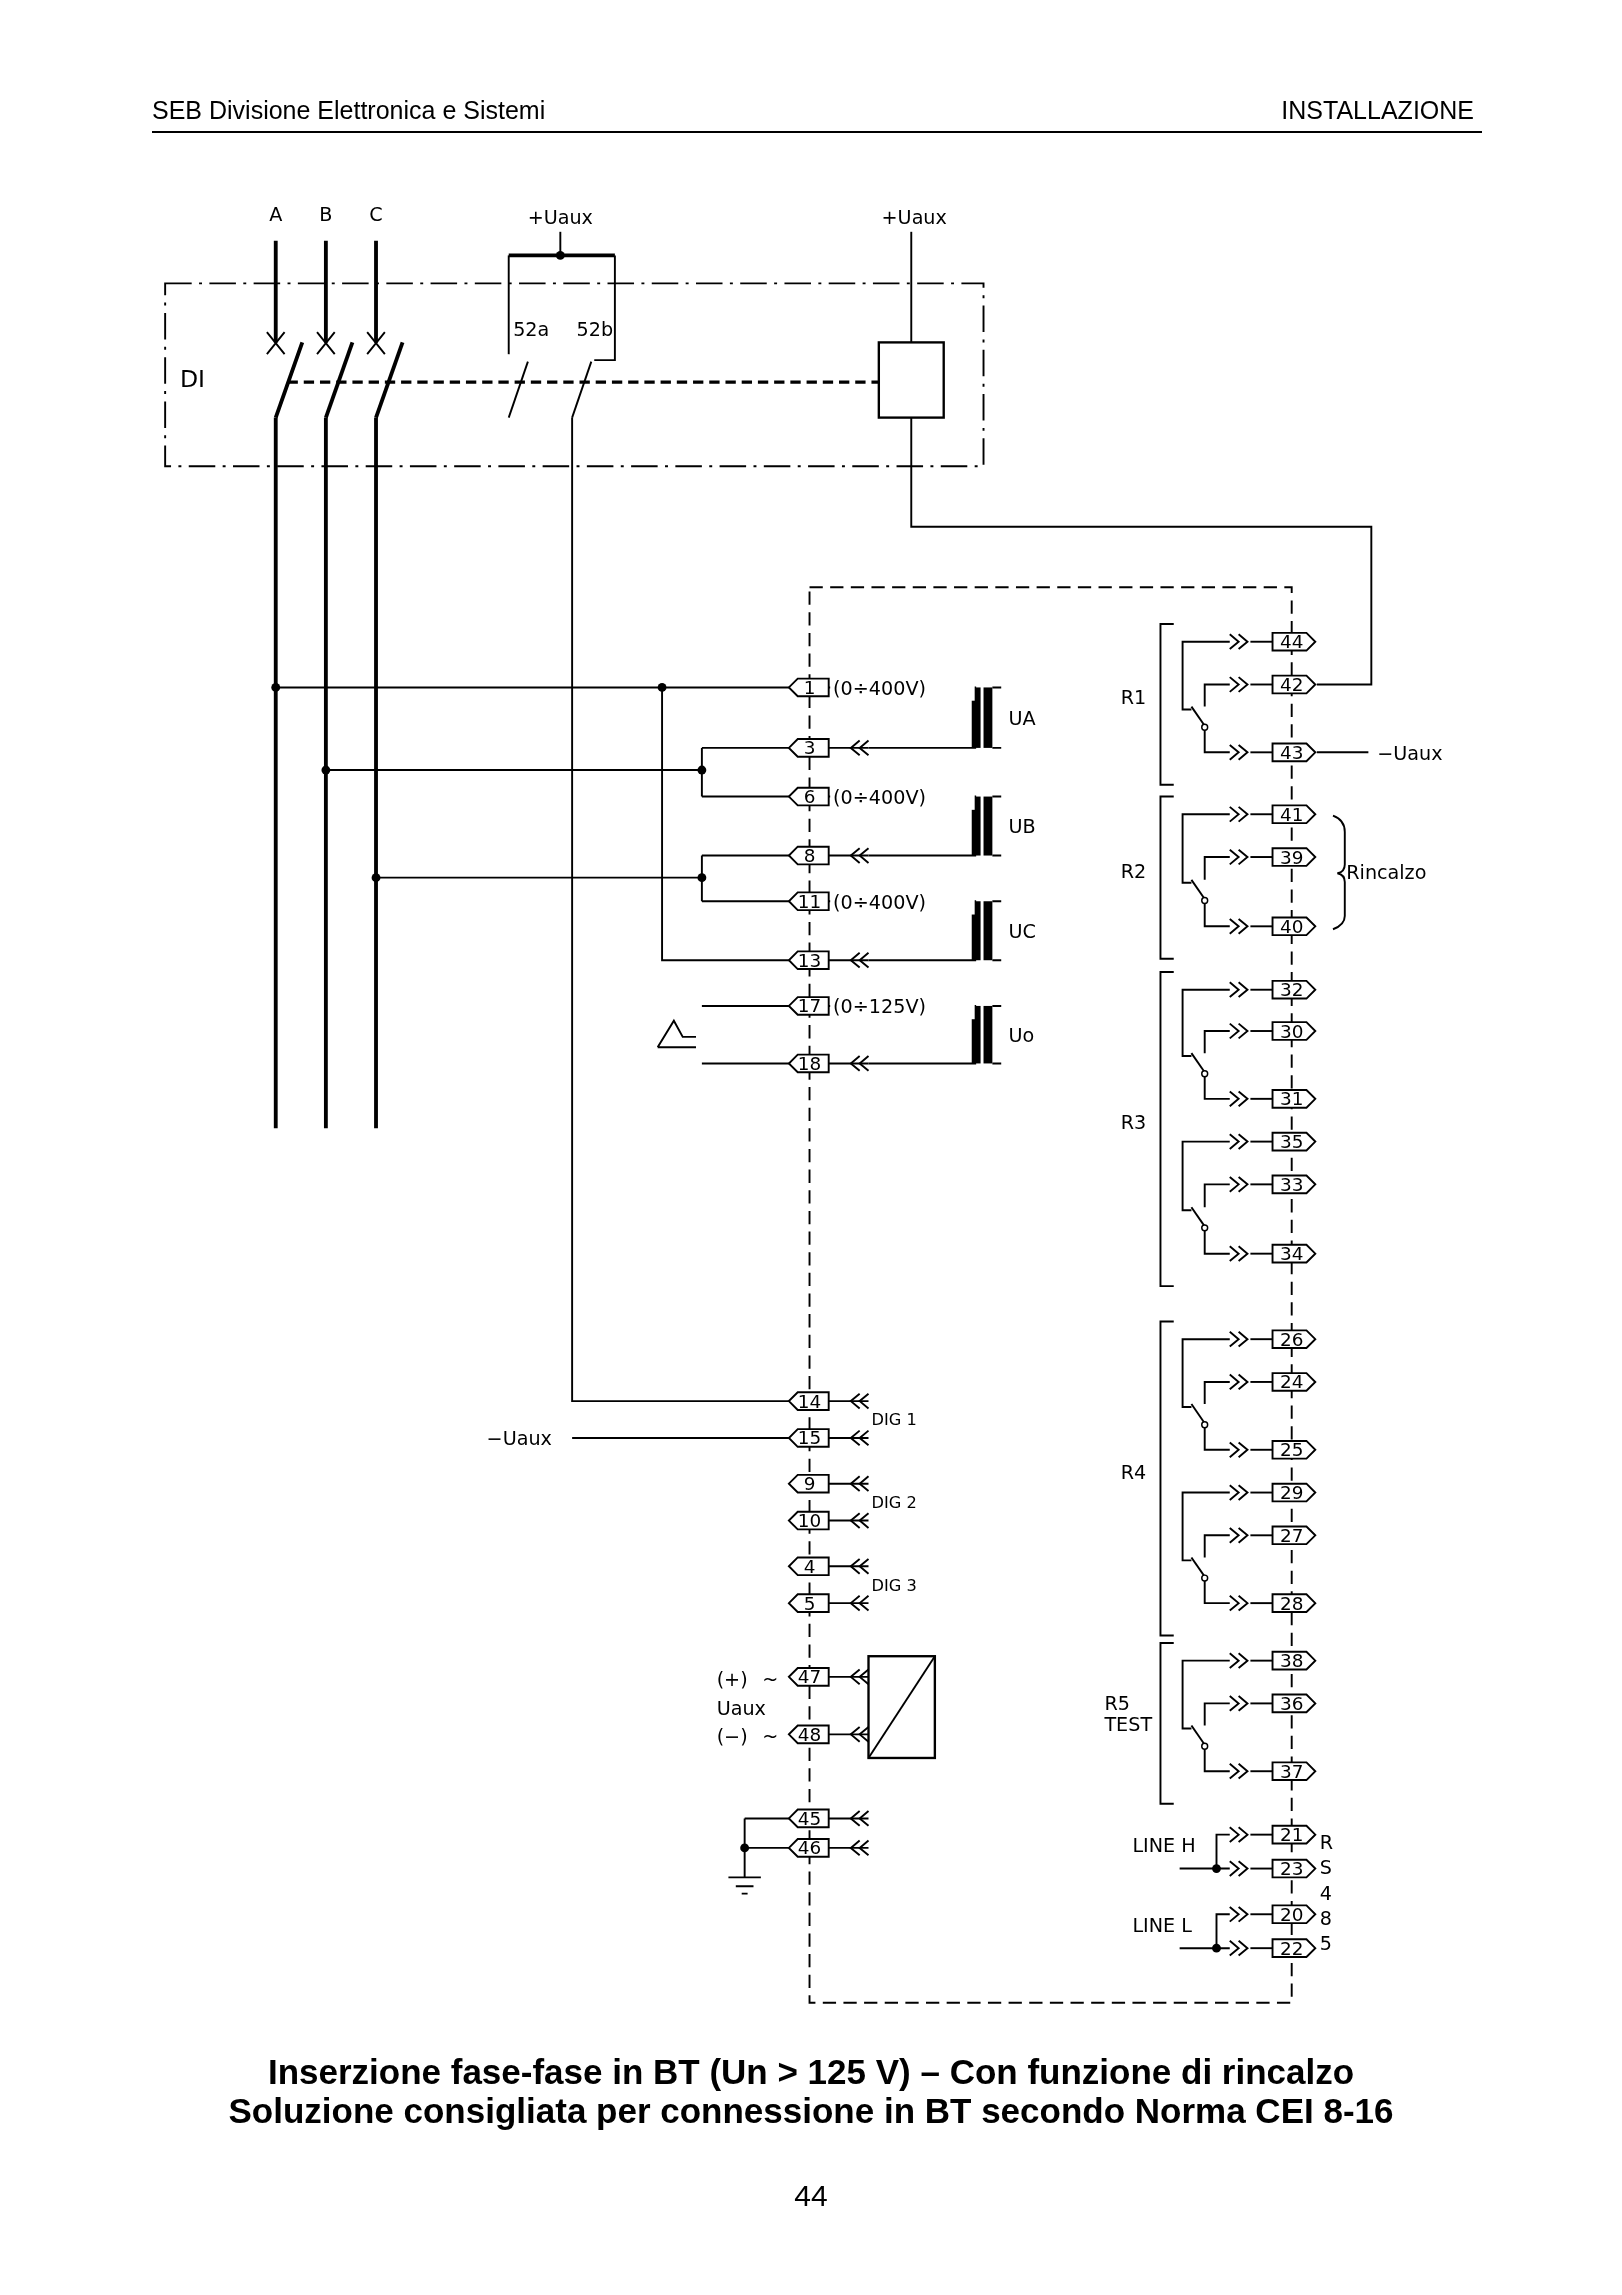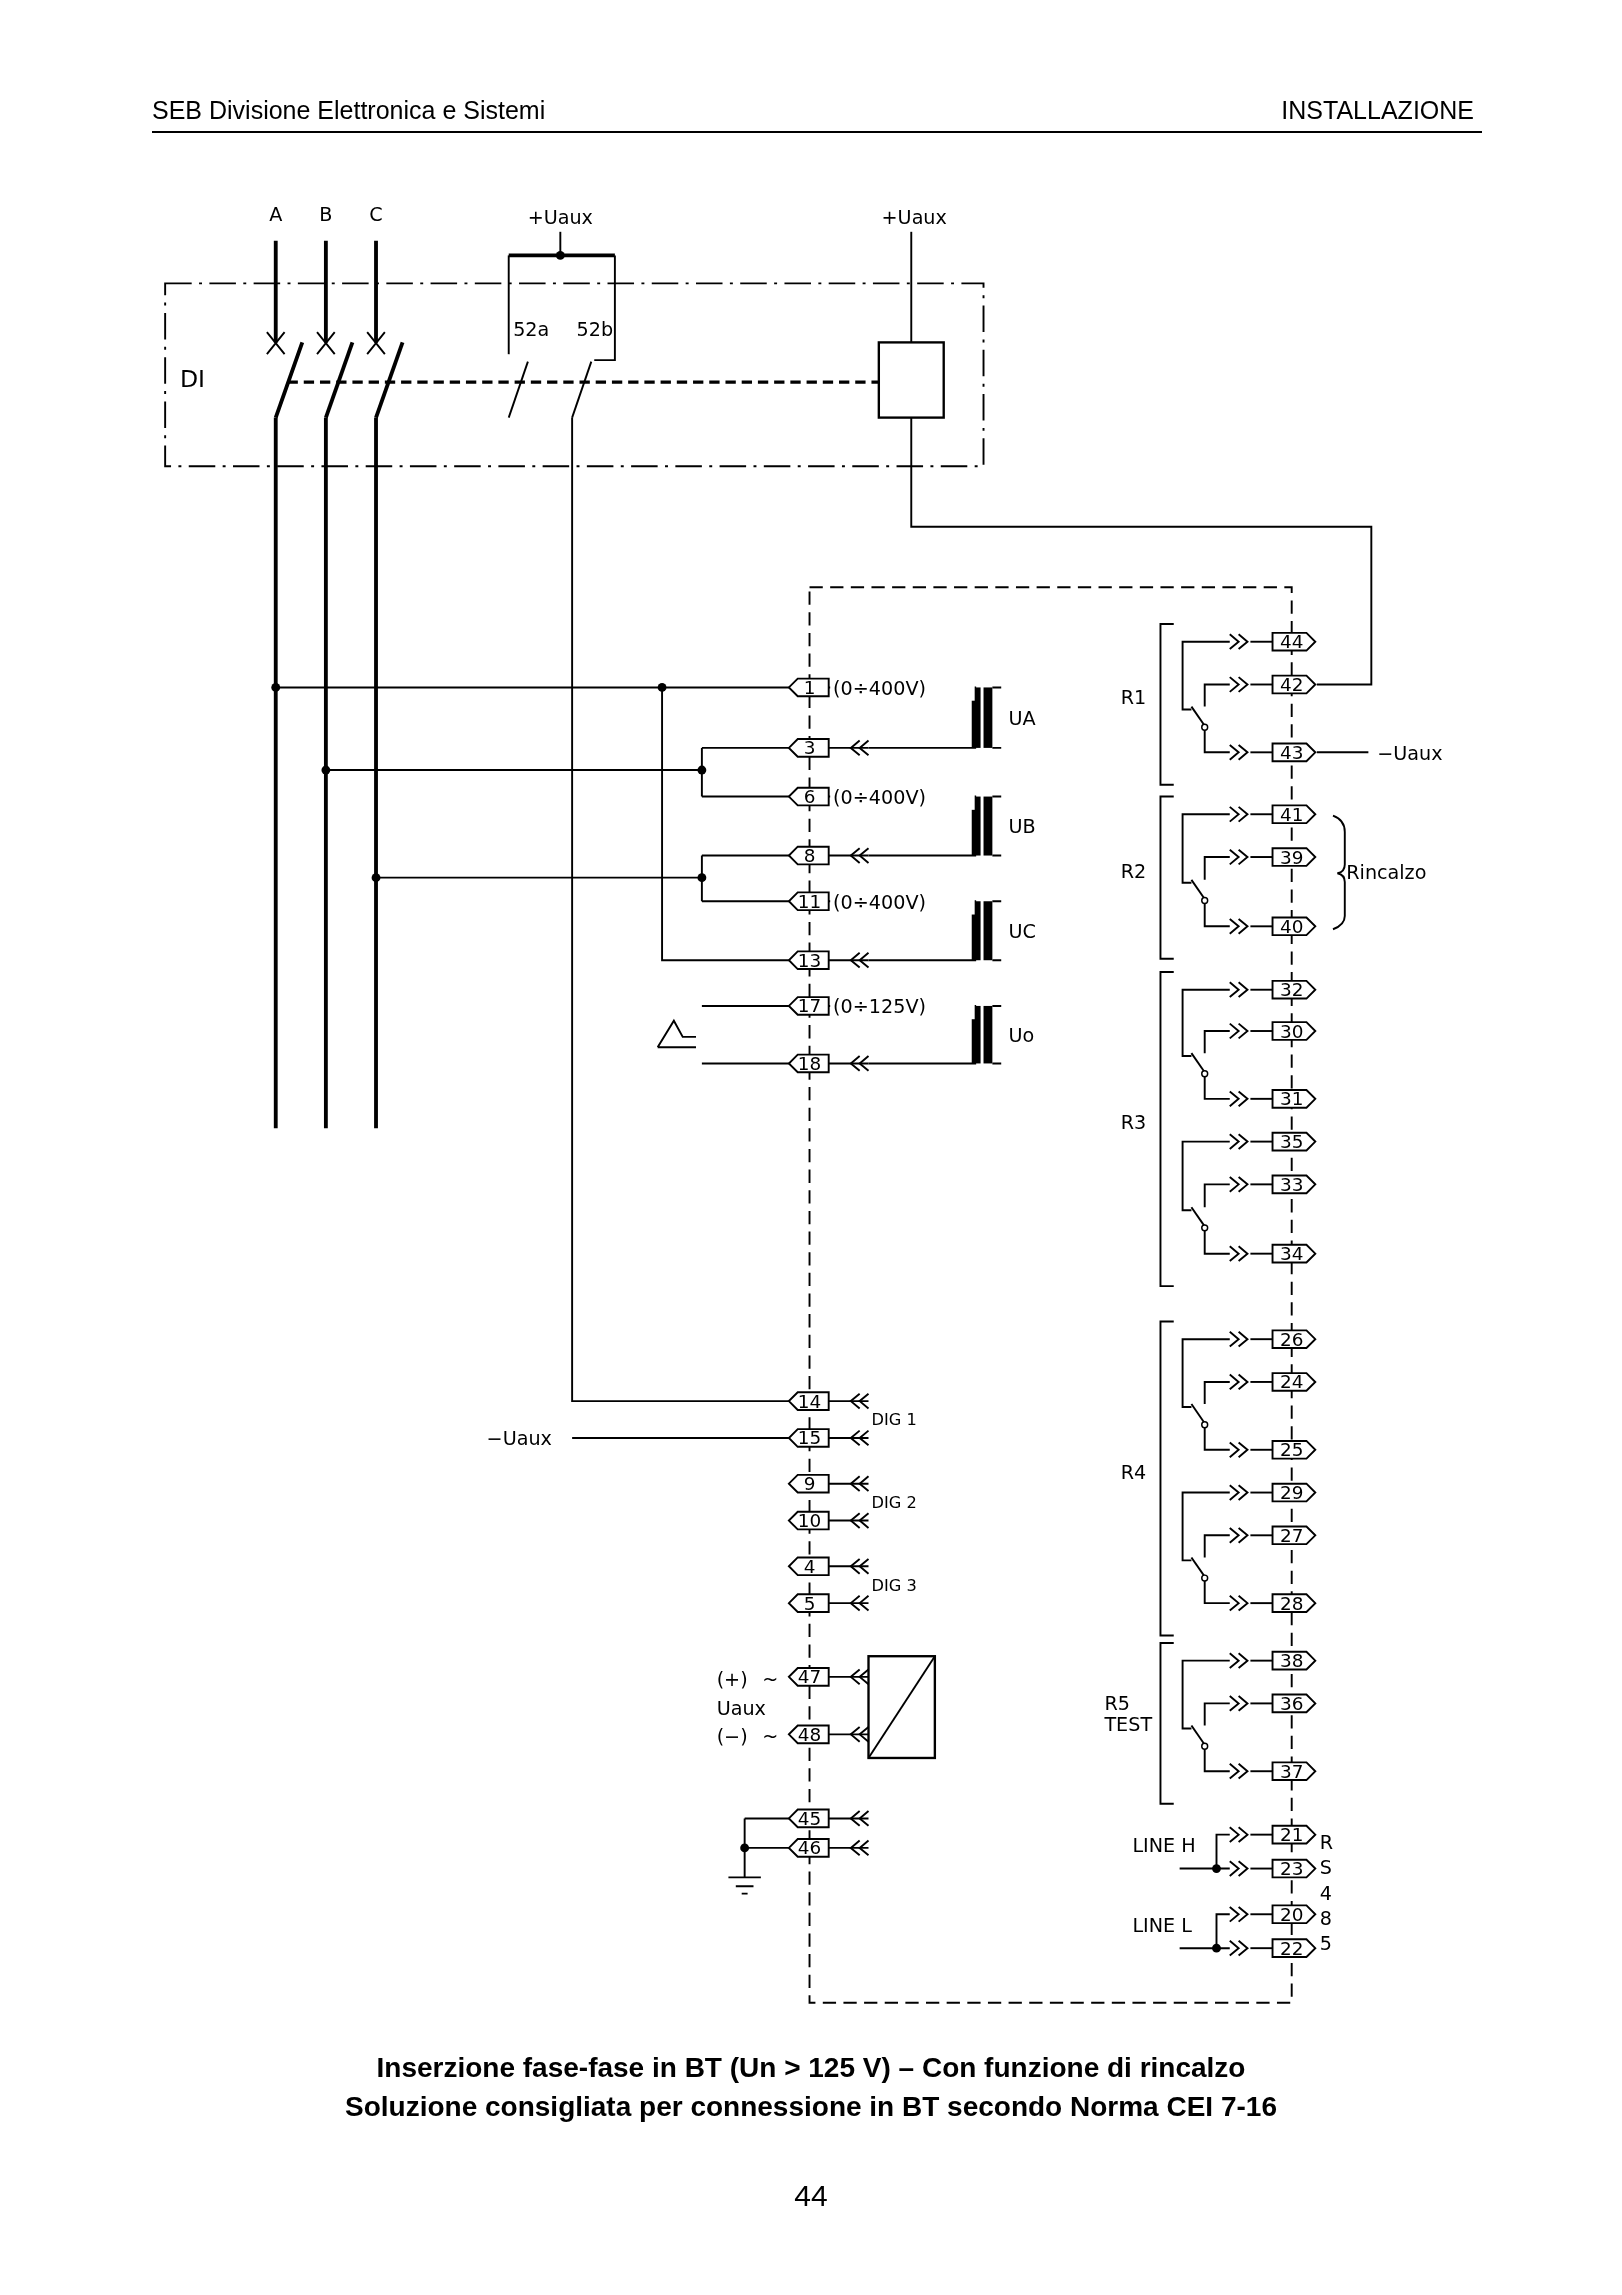--- a/index.html
+++ b/index.html
@@ -2,21 +2,21 @@
 <html style="font-size:13px"><head>
 <meta charset="utf-8">
 <style>
   html, body { margin:0; padding:0; background:#ffffff; }
   body { width:1622px; height:2295px; position:relative; overflow:hidden; font-family:"Liberation Sans", sans-serif; color:#000; }
   #page-svg { position:absolute; left:0; top:0; width:1622px; height:2295px; }
   .hdr { position:absolute; top:96px; font-size:25px; font-family:"Liberation Sans", sans-serif; }
   #hdr-left { left:152px;text-align:center; }
   #hdr-right { right:148px; }
   #hdr-rule { position:absolute; left:152px; top:131px; width:1330px; height:1.6px; background:#000; }
-  .caption { position:absolute; left:0; width:1622px; text-align:center; font-weight:bold; font-size:28px; font-family:"Liberation Sans", sans-serif; }
+  .caption { position:absolute; left:0; width:1622px; text-align:center; font-weight:bold; font-size:35px; font-family:"Liberation Sans", sans-serif; }
   #cap1 { top:2052px; }
   #cap2 { top:2091px; }
   #page-num { position:absolute; left:0; width:1622px; text-align:center; top:2179px; font-size:30px; }
   .t { font-family:"DejaVu Sans", sans-serif; font-size:13px; fill:#000; }
   .tn { font-family:"DejaVu Sans", sans-serif; font-size:12.5px; fill:#000; text-anchor:middle; dominant-baseline:central; }
   .thin { stroke:#000; stroke-width:1.3; fill:none; }
   .thick { stroke:#000; stroke-width:2.6; fill:none; }
   .dashdot { stroke:#000; stroke-width:1.3; fill:none; stroke-dasharray:18 5 2 5; }
   .dash { stroke:#000; stroke-width:1.3; fill:none; stroke-dasharray:9 5; }
   .dash2 { stroke:#000; stroke-width:2.2; fill:none; stroke-dasharray:7 4; }
@@ -466,15 +466,15 @@
       <text class="t" x="768" y="1310">LINE L</text>
       <text class="t" x="895" y="1254">R</text>
       <text class="t" x="895" y="1271">S</text>
       <text class="t" x="895" y="1288">4</text>
       <text class="t" x="895" y="1305">8</text>
       <text class="t" x="895" y="1322">5</text>
     </g>
 </svg>
 
 <div id="cap1" class="caption">Inserzione fase-fase in BT (Un &gt; 125 V) – Con funzione di rincalzo</div>
-<div id="cap2" class="caption">Soluzione consigliata per connessione in BT secondo Norma CEI 7-16</div>
+<div id="cap2" class="caption">Soluzione consigliata per connessione in BT secondo Norma CEI 8-16</div>
 <div id="page-num">44</div>
 
 
 </body></html>

